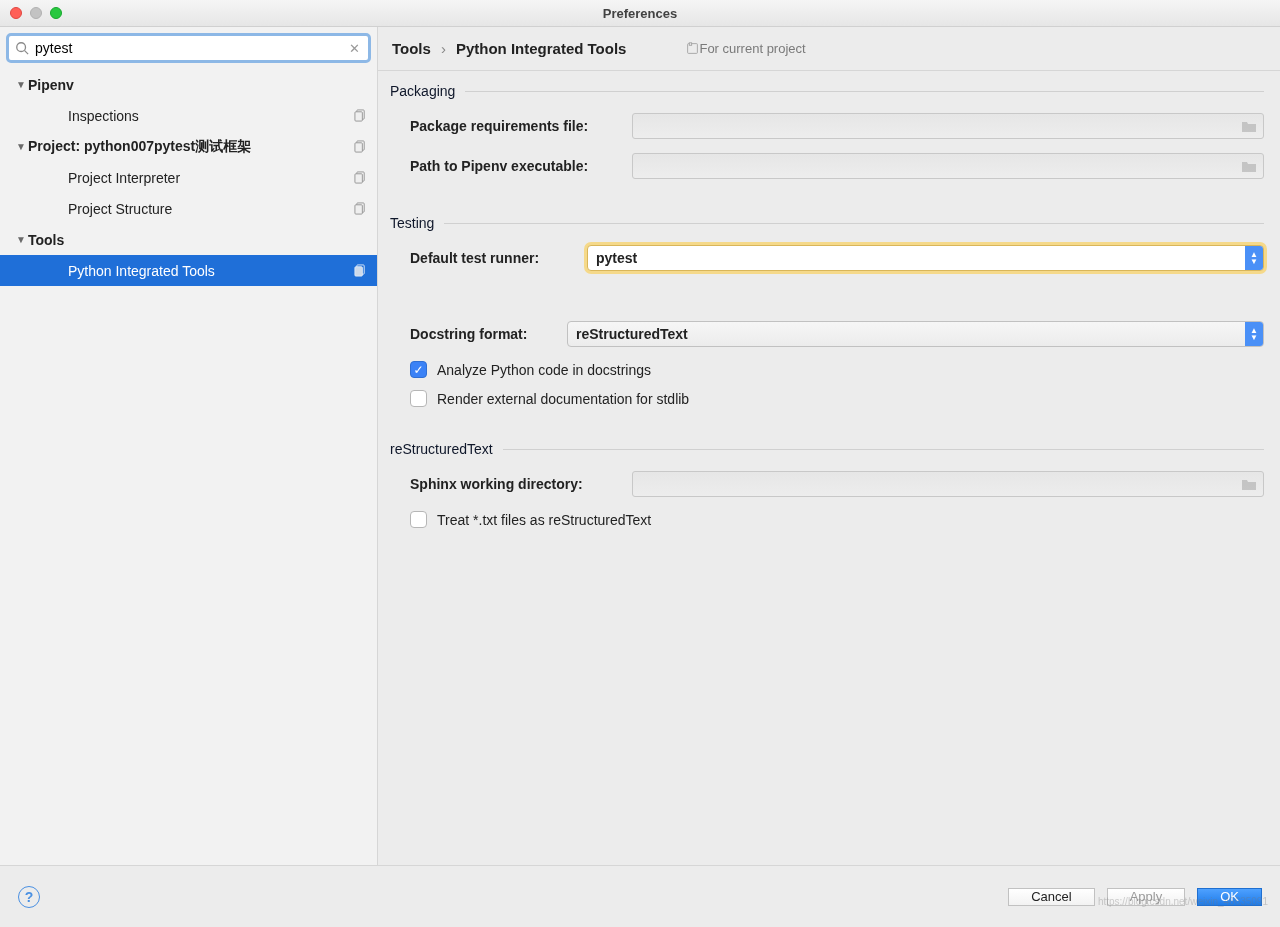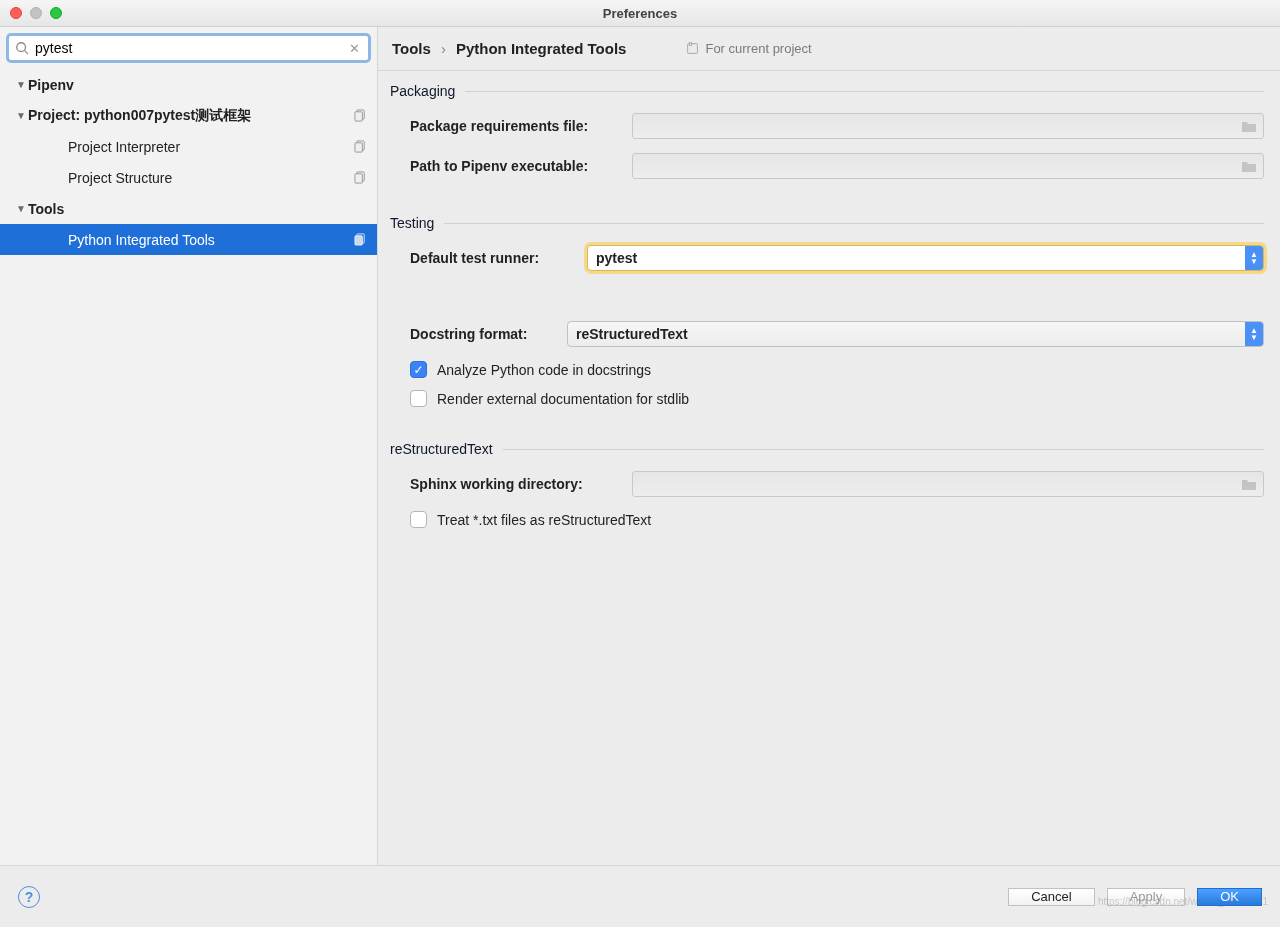--- a/index.html
+++ b/index.html
@@ -24,21 +24,21 @@
   .tree-row .label { flex:1; white-space:nowrap; overflow:hidden; text-overflow:ellipsis;}
   .tree-row .copy-icon { opacity:.45;}
   .tree-row.depth0 { padding-left: 14px; font-weight:600;}
   .tree-row.depth1 { padding-left: 54px; font-weight:400;}
   .tree-row.selected { background:#1f6fd8; color:#fff;}
   .tree-row.selected .copy-icon { opacity:.85;}
   .main { flex:1; background:#ececec; display:flex; flex-direction:column;}
   .breadcrumb-bar { height:44px; display:flex; align-items:center; padding:0 14px; border-bottom:1px solid #d6d6d6;}
   .breadcrumb { font-size:15px; font-weight:600; display:flex; align-items:center; gap:10px;}
   .breadcrumb .sep { color:#888; font-weight:400;}
-  .scope-badge { margin-left:60px; color:#7a7a7a; font-size:13px; display:flex; align-items:center; gap:6px;}
+  .scope-badge { margin-left:60px; color:#7a7a7a; font-size:13px; display:flex; align-items:center; }
   .form-area { flex:1; overflow:auto; padding: 12px 16px 12px 8px;}
   fieldset { border:none; margin-bottom: 22px; position:relative;}
   .fs-title { color:#0f172a; font-size:14px; padding-left:4px; position:relative; display:flex; align-items:center; gap:10px;}
   .fs-title::after { content:""; flex:1; border-top:1px solid #d0d0d0; }
   .fs-body { padding:14px 0 0 24px;}
   .form-row { display:flex; align-items:center; margin-bottom:14px; gap:12px;font-weight:bold;}
   .form-row label.lab { width:210px; color:#222; font-size:14px;}
   .text-input { flex:1; height:26px; border:1px solid #c8c8c8; border-radius:3px; background:linear-gradient(#e6e6e6,#ededed); display:flex; align-items:center; padding:0 6px;}
   .text-input .folder-icon { margin-left:auto; opacity:.4;}
   .select { flex:1; height:26px; border:1px solid #c1c1c1; border-radius:4px; background:#fff; display:flex; align-items:center; padding:0 8px; position:relative;}
@@ -78,20 +78,28 @@
           </svg>
         <input type="text" value="pytest" style="">
         <span class="search-clear">✕</span>
       </div>
     </div>
     <div class="tree" id="tree">
         <div class="tree-row depth0">
           <span class="arrow">▼</span>
           <span class="label">Pipenv</span>
         </div>
+        <div class="tree-row depth1">
+          <span class="arrow"></span>
+          <span class="label">Inspections</span>
+          <svg width="13" height="13" viewBox="0 0 14 14" class="copy-icon">
+            <rect x="3" y="1" width="8" height="10" rx="1" fill="none" stroke="currentColor"></rect>
+            <rect x="1" y="3" width="8" height="10" rx="1" fill="#ececec" stroke="currentColor"></rect>
+          </svg>
+        </div>
         <div class="tree-row depth0">
           <span class="arrow">▼</span>
           <span class="label">Project: python007pytest测试框架</span>
           <svg width="13" height="13" viewBox="0 0 14 14" class="copy-icon">
             <rect x="3" y="1" width="8" height="10" rx="1" fill="none" stroke="currentColor"></rect>
             <rect x="1" y="3" width="8" height="10" rx="1" fill="#ececec" stroke="currentColor"></rect>
           </svg>
         </div>
         <div class="tree-row depth1">
           <span class="arrow"></span>

